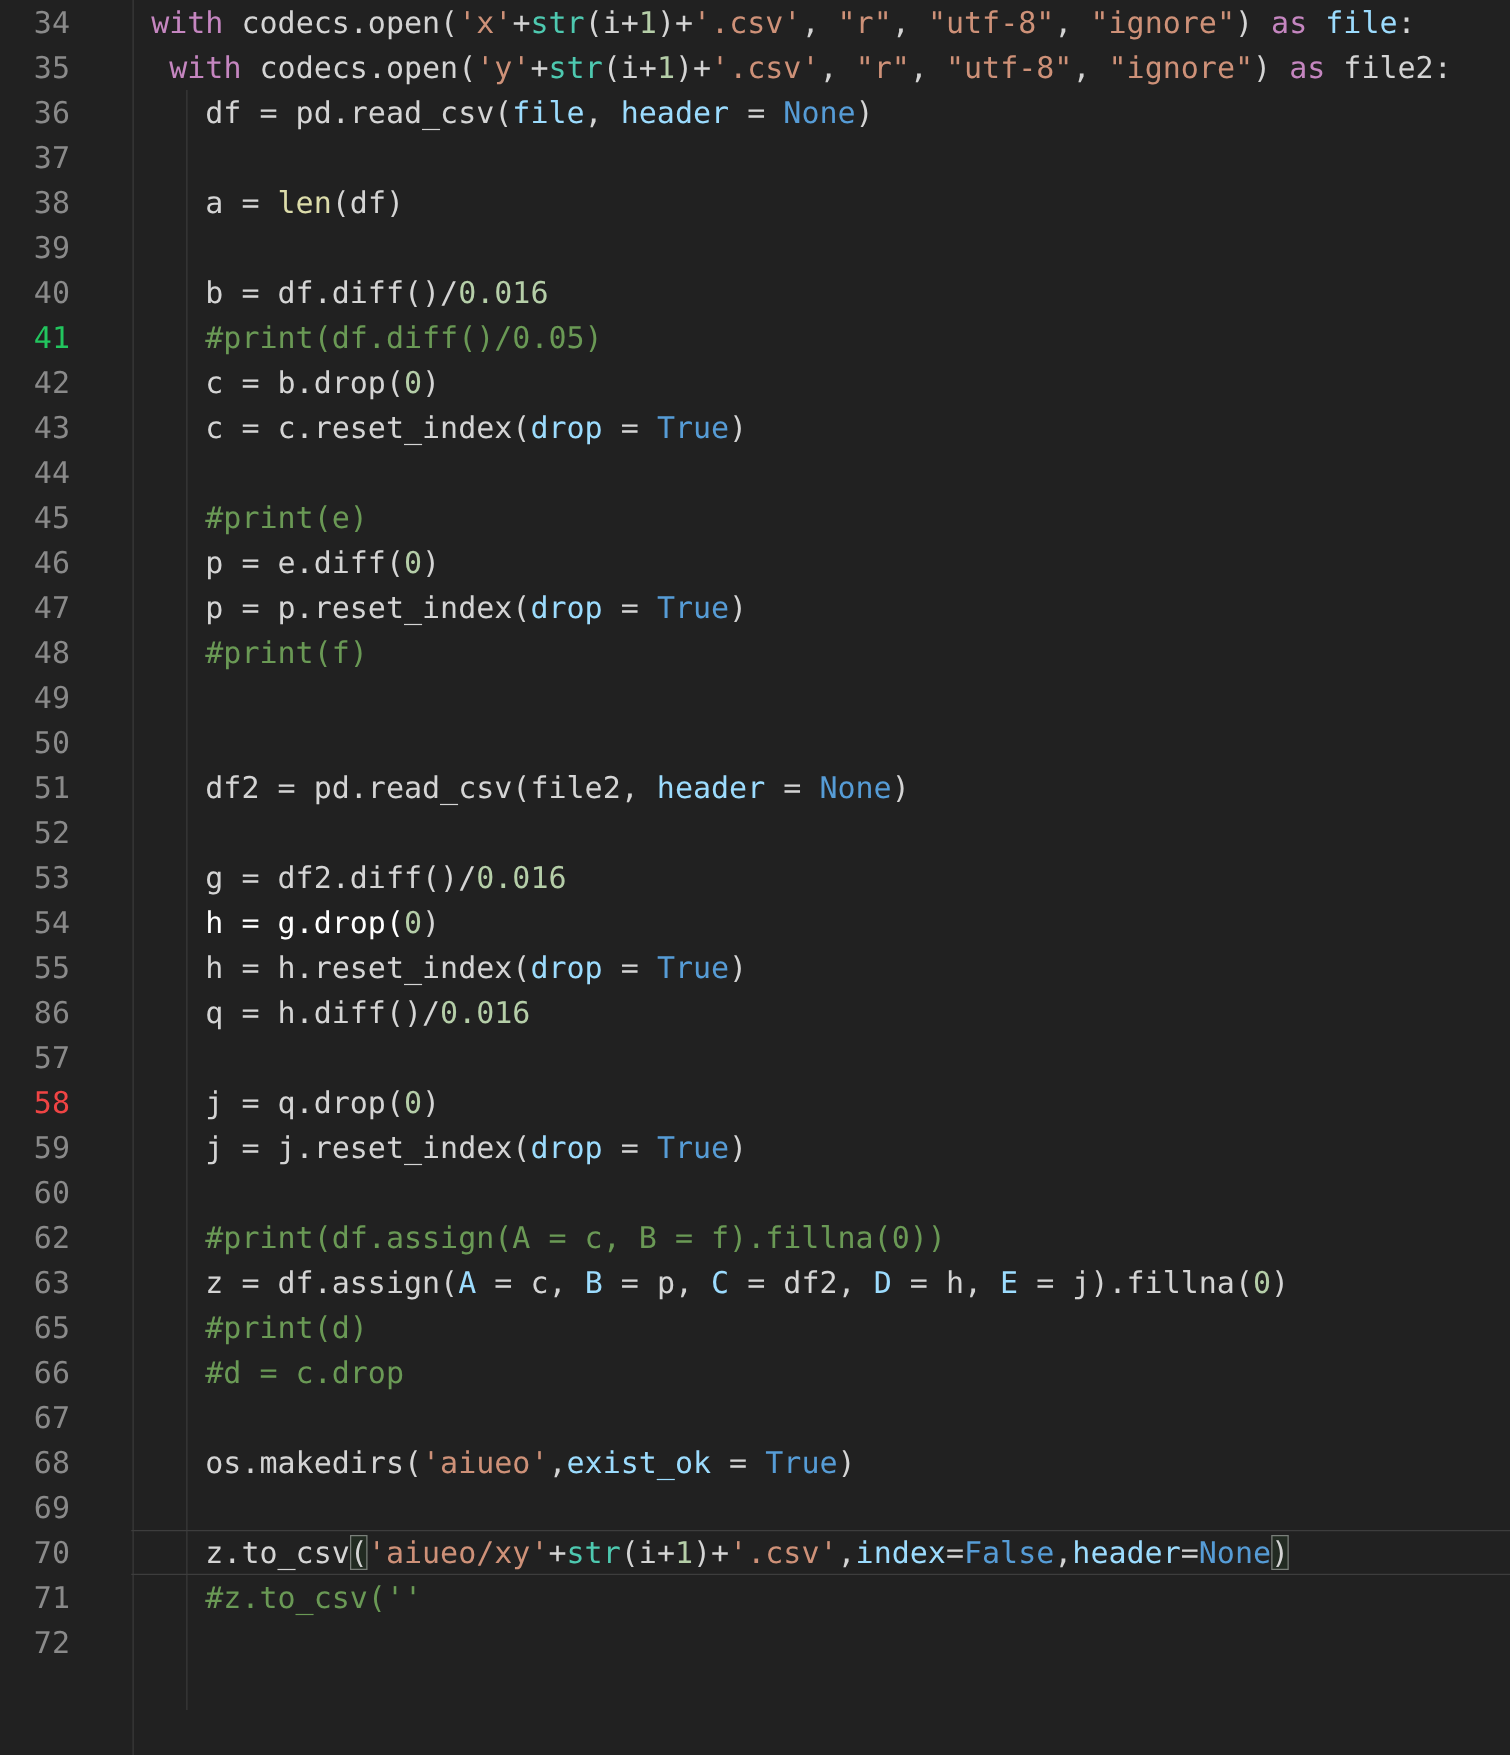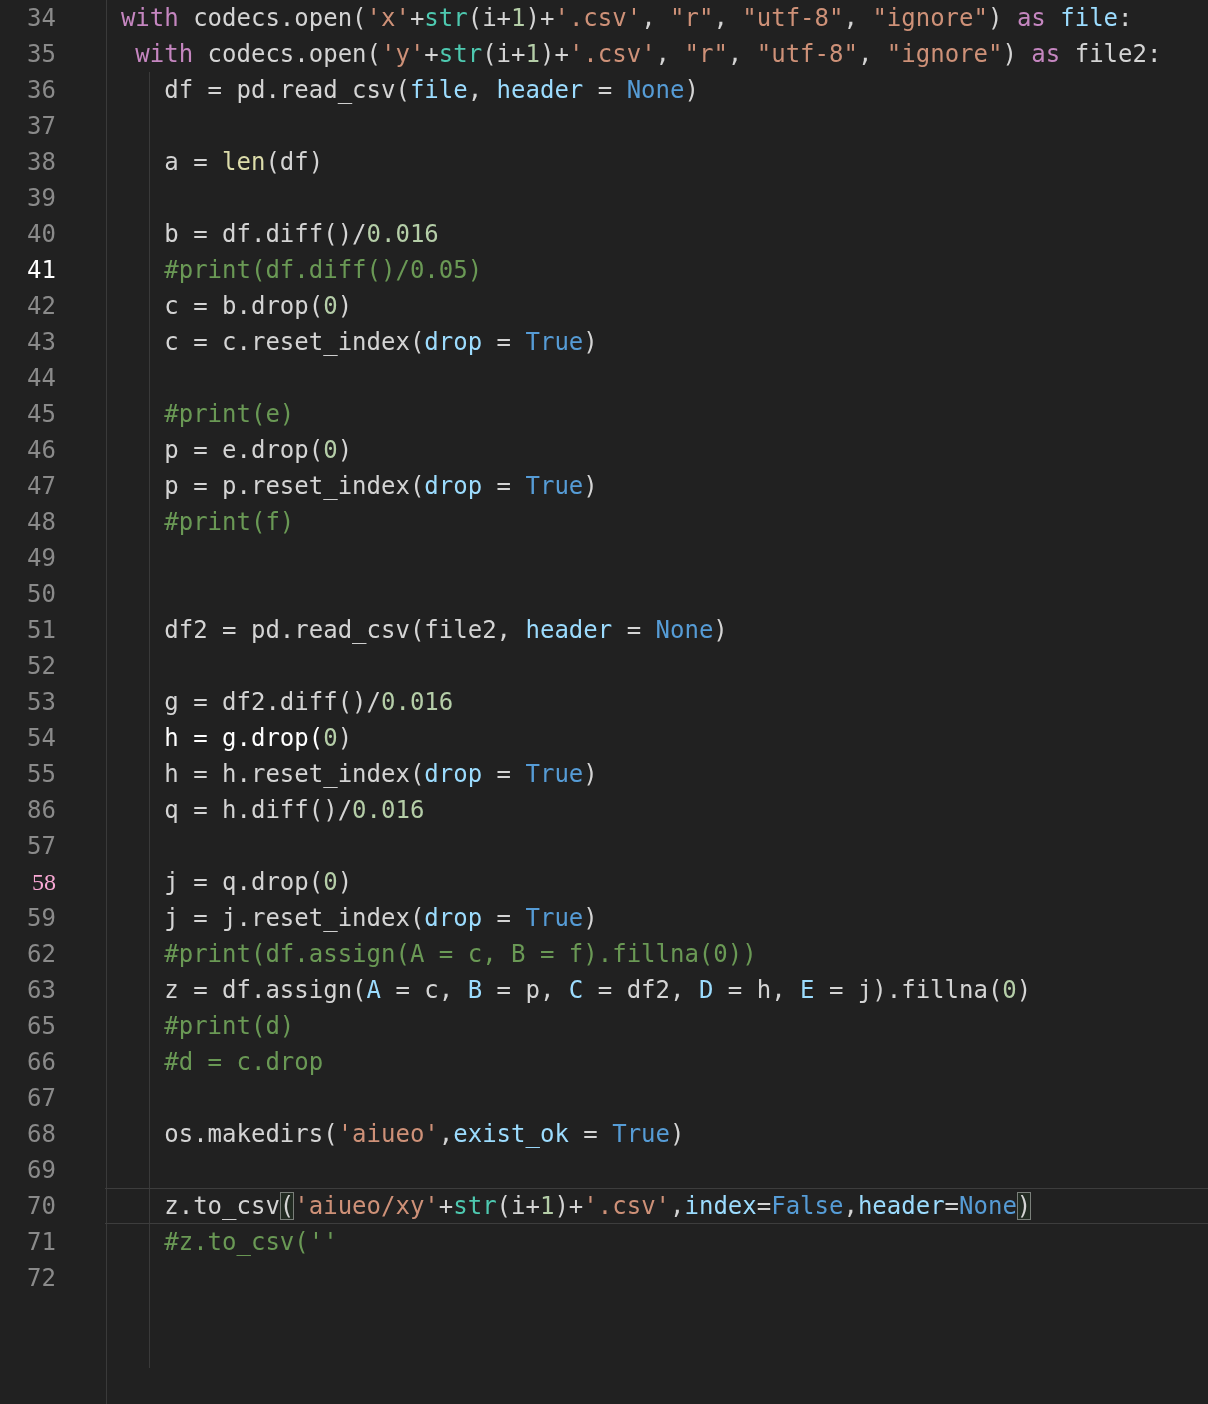--- a/index.html
+++ b/index.html
@@ -39,39 +39,40 @@
   <div class="indent-guide guide1" style="background: rgb(58, 58, 58);"></div>
   <div class="indent-guide guide2" style="background: rgb(58, 58, 58);"></div>
   <div class="lines" id="lines">
       <div class="row"><span class="ln" style="color: rgb(138, 138, 138);">34</span><span class="code"><span class="tk tk-p" style="color: rgb(212, 212, 212);">  </span><span class="tk tk-k" style="color: rgb(197, 134, 192);">with</span><span class="tk tk-p" style="color: rgb(212, 212, 212);"> codecs.open(</span><span class="tk tk-s" style="color: rgb(206, 145, 120);">'x'</span><span class="tk tk-p" style="color: rgb(212, 212, 212);">+</span><span class="tk tk-t" style="color: rgb(78, 201, 176);">str</span><span class="tk tk-p" style="color: rgb(212, 212, 212);">(i+</span><span class="tk tk-n" style="color: rgb(181, 206, 168);">1</span><span class="tk tk-p" style="color: rgb(212, 212, 212);">)+</span><span class="tk tk-s" style="color: rgb(206, 145, 120);">'.csv'</span><span class="tk tk-p" style="color: rgb(212, 212, 212);">, </span><span class="tk tk-s" style="color: rgb(206, 145, 120);">"r"</span><span class="tk tk-p" style="color: rgb(212, 212, 212);">, </span><span class="tk tk-s" style="color: rgb(206, 145, 120);">"utf-8"</span><span class="tk tk-p" style="color: rgb(212, 212, 212);">, </span><span class="tk tk-s" style="color: rgb(206, 145, 120);">"ignore"</span><span class="tk tk-p" style="color: rgb(212, 212, 212);">) </span><span class="tk tk-k" style="color: rgb(197, 134, 192);">as</span><span class="tk tk-p" style="color: rgb(212, 212, 212);"> </span><span class="tk tk-v" style="color: rgb(156, 220, 254);">file</span><span class="tk tk-p" style="color: rgb(212, 212, 212);">:</span></span></div>
       <div class="row"><span class="ln" style="color: rgb(138, 138, 138);">35</span><span class="code"><span class="tk tk-p" style="color: rgb(212, 212, 212);">   </span><span class="tk tk-k" style="color: rgb(197, 134, 192);">with</span><span class="tk tk-p" style="color: rgb(212, 212, 212);"> codecs.open(</span><span class="tk tk-s" style="color: rgb(206, 145, 120);">'y'</span><span class="tk tk-p" style="color: rgb(212, 212, 212);">+</span><span class="tk tk-t" style="color: rgb(78, 201, 176);">str</span><span class="tk tk-p" style="color: rgb(212, 212, 212);">(i+</span><span class="tk tk-n" style="color: rgb(181, 206, 168);">1</span><span class="tk tk-p" style="color: rgb(212, 212, 212);">)+</span><span class="tk tk-s" style="color: rgb(206, 145, 120);">'.csv'</span><span class="tk tk-p" style="color: rgb(212, 212, 212);">, </span><span class="tk tk-s" style="color: rgb(206, 145, 120);">"r"</span><span class="tk tk-p" style="color: rgb(212, 212, 212);">, </span><span class="tk tk-s" style="color: rgb(206, 145, 120);">"utf-8"</span><span class="tk tk-p" style="color: rgb(212, 212, 212);">, </span><span class="tk tk-s" style="color: rgb(206, 145, 120);">"ignore"</span><span class="tk tk-p" style="color: rgb(212, 212, 212);">) </span><span class="tk tk-k" style="color: rgb(197, 134, 192);">as</span><span class="tk tk-p" style="color: rgb(212, 212, 212);"> file2:</span></span></div>
       <div class="row"><span class="ln" style="color: rgb(138, 138, 138);">36</span><span class="code"><span class="tk tk-p" style="color: rgb(212, 212, 212);">     df = pd.read_csv(</span><span class="tk tk-v" style="color: rgb(156, 220, 254);">file</span><span class="tk tk-p" style="color: rgb(212, 212, 212);">, </span><span class="tk tk-v" style="color: rgb(156, 220, 254);">header</span><span class="tk tk-p" style="color: rgb(212, 212, 212);"> = </span><span class="tk tk-b" style="color: rgb(86, 156, 214);">None</span><span class="tk tk-p" style="color: rgb(212, 212, 212);">)</span></span></div>
       <div class="row"><span class="ln" style="color: rgb(138, 138, 138);">37</span><span class="code"></span></div>
       <div class="row"><span class="ln" style="color: rgb(138, 138, 138);">38</span><span class="code"><span class="tk tk-p" style="color: rgb(212, 212, 212);">     a = </span><span class="tk tk-f" style="color: rgb(220, 220, 170);">len</span><span class="tk tk-p" style="color: rgb(212, 212, 212);">(df)</span></span></div>
       <div class="row"><span class="ln" style="color: rgb(138, 138, 138);">39</span><span class="code"></span></div>
       <div class="row"><span class="ln" style="color: rgb(138, 138, 138);">40</span><span class="code"><span class="tk tk-p" style="color: rgb(212, 212, 212);">     b = df.diff()/</span><span class="tk tk-n" style="color: rgb(181, 206, 168);">0.016</span></span></div>
-      <div class="row"><span class="ln" style="color: #ffffff;">41</span><span class="code"><span class="tk tk-p" style="color: rgb(212, 212, 212);">     </span><span class="tk tk-c" style="color: rgb(106, 153, 85);">#print(df.diff()/0.05)</span></span></div>
+      <div class="row"><span class="ln" style="color: #22c55e;">41</span><span class="code"><span class="tk tk-p" style="color: rgb(212, 212, 212);">     </span><span class="tk tk-c" style="color: rgb(106, 153, 85);">#print(df.diff()/0.05)</span></span></div>
       <div class="row"><span class="ln" style="color: rgb(138, 138, 138);">42</span><span class="code"><span class="tk tk-p" style="color: rgb(212, 212, 212);">     c = b.drop(</span><span class="tk tk-n" style="color: rgb(181, 206, 168);">0</span><span class="tk tk-p" style="color: rgb(212, 212, 212);">)</span></span></div>
       <div class="row"><span class="ln" style="color: rgb(138, 138, 138);">43</span><span class="code"><span class="tk tk-p" style="color: rgb(212, 212, 212);">     c = c.reset_index(</span><span class="tk tk-v" style="color: rgb(156, 220, 254);">drop</span><span class="tk tk-p" style="color: rgb(212, 212, 212);"> = </span><span class="tk tk-b" style="color: rgb(86, 156, 214);">True</span><span class="tk tk-p" style="color: rgb(212, 212, 212);">)</span></span></div>
       <div class="row"><span class="ln" style="color: rgb(138, 138, 138);">44</span></div>
       <div class="row"><span class="ln" style="color: rgb(138, 138, 138);">45</span><span class="code"><span class="tk tk-p" style="color: rgb(212, 212, 212);">     </span><span class="tk tk-c" style="color: rgb(106, 153, 85);">#print(e)</span></span></div>
-      <div class="row"><span class="ln" style="color: rgb(138, 138, 138);">46</span><span class="code"><span class="tk tk-p" style="color: rgb(212, 212, 212);">     p = e.drop(</span><span class="tk tk-n" style="color: rgb(181, 206, 168);">0</span><span class="tk tk-p" style="color: rgb(212, 212, 212);">)</span></span></div>
+      <div class="row"><span class="ln" style="color: rgb(138, 138, 138);">46</span><span class="code"><span class="tk tk-p" style="color: rgb(212, 212, 212);">     p = e.diff(</span><span class="tk tk-n" style="color: rgb(181, 206, 168);">0</span><span class="tk tk-p" style="color: rgb(212, 212, 212);">)</span></span></div>
       <div class="row"><span class="ln" style="color: rgb(138, 138, 138);">47</span><span class="code"><span class="tk tk-p" style="color: rgb(212, 212, 212);">     p = p.reset_index(</span><span class="tk tk-v" style="color: rgb(156, 220, 254);">drop</span><span class="tk tk-p" style="color: rgb(212, 212, 212);"> = </span><span class="tk tk-b" style="color: rgb(86, 156, 214);">True</span><span class="tk tk-p" style="color: rgb(212, 212, 212);">)</span></span></div>
       <div class="row"><span class="ln" style="color: rgb(138, 138, 138);">48</span><span class="code"><span class="tk tk-p" style="color: rgb(212, 212, 212);">     </span><span class="tk tk-c" style="color: rgb(106, 153, 85);">#print(f)</span></span></div>
       <div class="row"><span class="ln" style="color: rgb(138, 138, 138);">49</span><span class="code"></span></div>
       <div class="row"><span class="ln" style="color: rgb(138, 138, 138);">50</span><span class="code"></span></div>
       <div class="row"><span class="ln" style="color: rgb(138, 138, 138);">51</span><span class="code"><span class="tk tk-p" style="color: rgb(212, 212, 212);">     df2 = pd.read_csv(file2, </span><span class="tk tk-v" style="color: rgb(156, 220, 254);">header</span><span class="tk tk-p" style="color: rgb(212, 212, 212);"> = </span><span class="tk tk-b" style="color: rgb(86, 156, 214);">None</span><span class="tk tk-p" style="color: rgb(212, 212, 212);">)</span></span></div>
       <div class="row"><span class="ln" style="color: rgb(138, 138, 138);">52</span><span class="code"></span></div>
       <div class="row"><span class="ln" style="color: rgb(138, 138, 138);">53</span><span class="code"><span class="tk tk-p" style="color: rgb(212, 212, 212);">     g = df2.diff()/</span><span class="tk tk-n" style="color: rgb(181, 206, 168);">0.016</span></span></div>
       <div class="row"><span class="ln" style="color: rgb(138, 138, 138);">54</span><span class="code"><span class="tk tk-p" style="color: #ffffff;">     h = g.drop(</span><span class="tk tk-n" style="color: rgb(181, 206, 168);">0</span><span class="tk tk-p" style="color: rgb(212, 212, 212);">)</span></span></div>
       <div class="row"><span class="ln" style="color: rgb(138, 138, 138);">55</span><span class="code"><span class="tk tk-p" style="color: rgb(212, 212, 212);">     h = h.reset_index(</span><span class="tk tk-v" style="color: rgb(156, 220, 254);">drop</span><span class="tk tk-p" style="color: rgb(212, 212, 212);"> = </span><span class="tk tk-b" style="color: rgb(86, 156, 214);">True</span><span class="tk tk-p" style="color: rgb(212, 212, 212);">)</span></span></div>
       <div class="row"><span class="ln" style="color: rgb(138, 138, 138);">86</span><span class="code"><span class="tk tk-p" style="color: rgb(212, 212, 212);">     q = h.diff()/</span><span class="tk tk-n" style="color: rgb(181, 206, 168);">0.016</span></span></div>
       <div class="row"><span class="ln" style="color: rgb(138, 138, 138);">57</span><span class="code"></span></div>
-      <div class="row"><span class="ln" style="color: #f9a8d4; font-family: Liberation Serif, serif;">58</span><span class="code"><span class="tk tk-p" style="color: rgb(212, 212, 212);">     j = q.drop(</span><span class="tk tk-n" style="color: rgb(181, 206, 168);">0</span><span class="tk tk-p" style="color: rgb(212, 212, 212);">)</span></span></div>
+      <div class="row"><span class="ln" style="color: #ef4444;">58</span><span class="code"><span class="tk tk-p" style="color: rgb(212, 212, 212);">     j = q.drop(</span><span class="tk tk-n" style="color: rgb(181, 206, 168);">0</span><span class="tk tk-p" style="color: rgb(212, 212, 212);">)</span></span></div>
       <div class="row"><span class="ln" style="color: rgb(138, 138, 138);">59</span><span class="code"><span class="tk tk-p" style="color: rgb(212, 212, 212);">     j = j.reset_index(</span><span class="tk tk-v" style="color: rgb(156, 220, 254);">drop</span><span class="tk tk-p" style="color: rgb(212, 212, 212);"> = </span><span class="tk tk-b" style="color: rgb(86, 156, 214);">True</span><span class="tk tk-p" style="color: rgb(212, 212, 212);">)</span></span></div>
+      <div class="row"><span class="ln" style="color: rgb(138, 138, 138);">60</span><span class="code"></span></div>
       <div class="row"><span class="ln" style="color: rgb(138, 138, 138);">62</span><span class="code"><span class="tk tk-p" style="color: rgb(212, 212, 212);">     </span><span class="tk tk-c" style="color: rgb(106, 153, 85);">#print(df.assign(A = c, B = f).fillna(0))</span></span></div>
       <div class="row"><span class="ln" style="color: rgb(138, 138, 138);">63</span><span class="code"><span class="tk tk-p" style="color: rgb(212, 212, 212);">     z = df.assign(</span><span class="tk tk-v" style="color: rgb(156, 220, 254);">A</span><span class="tk tk-p" style="color: rgb(212, 212, 212);"> = c, </span><span class="tk tk-v" style="color: rgb(156, 220, 254);">B</span><span class="tk tk-p" style="color: rgb(212, 212, 212);"> = p, </span><span class="tk tk-v" style="color: rgb(156, 220, 254);">C</span><span class="tk tk-p" style="color: rgb(212, 212, 212);"> = df2, </span><span class="tk tk-v" style="color: rgb(156, 220, 254);">D</span><span class="tk tk-p" style="color: rgb(212, 212, 212);"> = h, </span><span class="tk tk-v" style="color: rgb(156, 220, 254);">E</span><span class="tk tk-p" style="color: rgb(212, 212, 212);"> = j).fillna(</span><span class="tk tk-n" style="color: rgb(181, 206, 168);">0</span><span class="tk tk-p" style="color: rgb(212, 212, 212);">)</span></span></div>
       <div class="row"><span class="ln" style="color: rgb(138, 138, 138);">65</span><span class="code"><span class="tk tk-p" style="color: rgb(212, 212, 212);">     </span><span class="tk tk-c" style="color: rgb(106, 153, 85);">#print(d)</span></span></div>
       <div class="row"><span class="ln" style="color: rgb(138, 138, 138);">66</span><span class="code"><span class="tk tk-p" style="color: rgb(212, 212, 212);">     </span><span class="tk tk-c" style="color: rgb(106, 153, 85);">#d = c.drop</span></span></div>
       <div class="row"><span class="ln" style="color: rgb(138, 138, 138);">67</span><span class="code"></span></div>
       <div class="row"><span class="ln" style="color: rgb(138, 138, 138);">68</span><span class="code"><span class="tk tk-p" style="color: rgb(212, 212, 212);">     os.makedirs(</span><span class="tk tk-s" style="color: rgb(206, 145, 120);">'aiueo'</span><span class="tk tk-p" style="color: rgb(212, 212, 212);">,</span><span class="tk tk-v" style="color: rgb(156, 220, 254);">exist_ok</span><span class="tk tk-p" style="color: rgb(212, 212, 212);"> = </span><span class="tk tk-b" style="color: rgb(86, 156, 214);">True</span><span class="tk tk-p" style="color: rgb(212, 212, 212);">)</span></span></div>
       <div class="row"><span class="ln" style="color: rgb(138, 138, 138);">69</span><span class="code"></span></div>
       <div class="row"><div class="cl-overlay" style="border-top: 1px solid rgb(61, 61, 61); border-bottom: 1px solid rgb(61, 61, 61);"></div><span class="ln" style="color: rgb(138, 138, 138);">70</span><span class="code"><span class="tk tk-p" style="color: rgb(212, 212, 212);">     z.to_csv</span><span class="tk tk-bm" style="color: rgb(212, 212, 212); outline-color: rgb(122, 127, 122);">(</span><span class="tk tk-s" style="color: rgb(206, 145, 120);">'aiueo/xy'</span><span class="tk tk-p" style="color: rgb(212, 212, 212);">+</span><span class="tk tk-t" style="color: rgb(78, 201, 176);">str</span><span class="tk tk-p" style="color: rgb(212, 212, 212);">(i+</span><span class="tk tk-n" style="color: rgb(181, 206, 168);">1</span><span class="tk tk-p" style="color: rgb(212, 212, 212);">)+</span><span class="tk tk-s" style="color: rgb(206, 145, 120);">'.csv'</span><span class="tk tk-p" style="color: rgb(212, 212, 212);">,</span><span class="tk tk-v" style="color: rgb(156, 220, 254);">index</span><span class="tk tk-p" style="color: rgb(212, 212, 212);">=</span><span class="tk tk-b" style="color: rgb(86, 156, 214);">False</span><span class="tk tk-p" style="color: rgb(212, 212, 212);">,</span><span class="tk tk-v" style="color: rgb(156, 220, 254);">header</span><span class="tk tk-p" style="color: rgb(212, 212, 212);">=</span><span class="tk tk-b" style="color: rgb(86, 156, 214);">None</span><span class="tk tk-bm" style="color: rgb(212, 212, 212); outline-color: rgb(122, 127, 122);">)</span></span></div>
       <div class="row"><span class="ln" style="color: rgb(138, 138, 138);">71</span><span class="code"><span class="tk tk-p" style="color: rgb(212, 212, 212);">     </span><span class="tk tk-c" style="color: rgb(106, 153, 85);">#z.to_csv(''</span></span></div>
       <div class="row"><span class="ln" style="color: rgb(138, 138, 138);">72</span><span class="code"></span></div>

